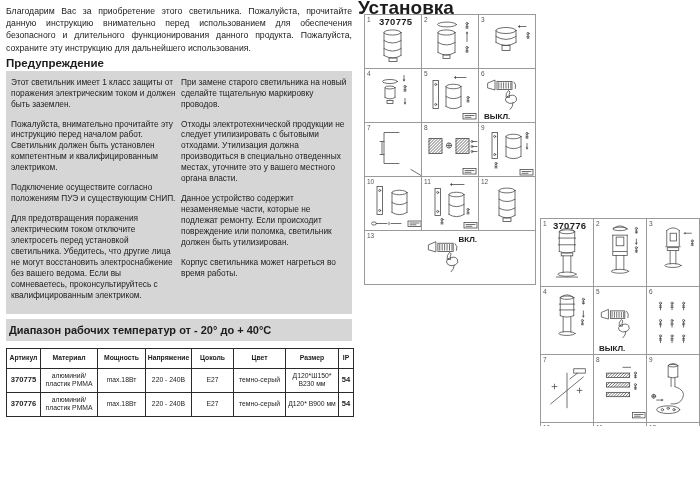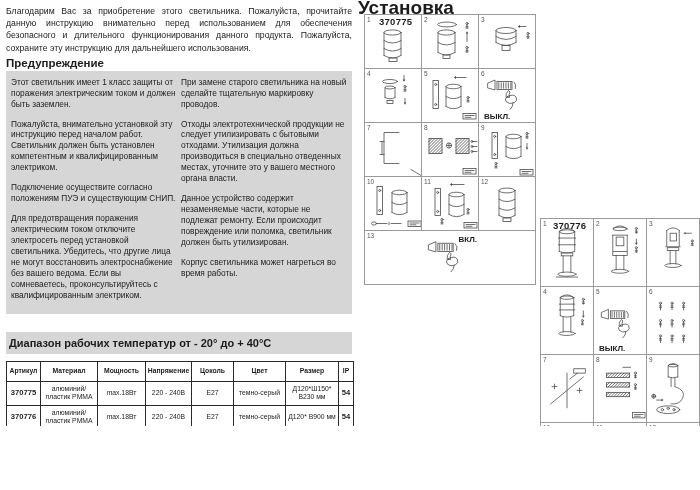--- a/index.html
+++ b/index.html
@@ -6,21 +6,21 @@
   .page{position:relative;width:700px;height:426px;background:#fff;overflow:hidden;
         font-family:"Liberation Sans",sans-serif;color:#1c1c1c;}
 
   
   .left{position:absolute;left:6px;top:5px;width:346px;}
   .intro{font-size:8.7px;line-height:1.4;text-align:justify;margin:0;}
   .warn-head{font-size:11.5px;font-weight:bold;margin:3px 0 2px 0;}
   .warn-block{display:flex;gap:4px;padding:6px 5px 4px 5px;box-sizing:border-box;min-height:226px;}
   .warn-col{flex:1;font-size:8.3px;line-height:1.32;}
   .warn-col p{margin:0 0 9px 0;}
-  .temp-bar{margin-top:18px;padding:5px 3px;font-size:11px;font-weight:bold;}
+  .temp-bar{margin-top:5px;padding:5px 3px;font-size:11px;font-weight:bold;}
 
   table{border-collapse:collapse;margin-top:7px;width:347px;table-layout:fixed;}
   th,td{border:1px solid #2a2a2a;text-align:center;padding:1px;font-size:6.8px;line-height:1.25;
         overflow:hidden;}
   th{font-weight:bold;height:17px;}
   td{height:21px;}
   td.b{font-weight:bold;font-size:7.6px;}
 
   
   .install-title{position:absolute;left:358px;top:-3px;font-size:19px;font-weight:bold;}
@@ -47,21 +47,21 @@
 <body>
 
 <div class="page">
 
   <div class="left">
     <p class="intro">Благодарим Вас за приобретение этого светильника. Пожалуйста, прочитайте данную инструкцию внимательно перед использованием для обеспечения безопасного и длительного функционирования данного продукта. Пожалуйста, сохраните эту инструкцию для дальнейшего использования.</p>
     <div class="warn-head">Предупреждение</div>
     <div class="warn-block" id="warn-block" style="background: rgb(214, 214, 214);">
       <div class="warn-col" id="warn-left">
           <p>Этот светильник имеет 1 класс защиты от поражения электрическим током и должен быть заземлен.</p>
-          <p>Пожалуйста, внимательно установкой эту инструкцию перед началом работ. Светильник должен быть установлен компетентным и квалифицированным электриком.</p>
+          <p>Пожалуйста, внимательно прочитайте эту инструкцию перед началом работ. Светильник должен быть установлен компетентным и квалифицированным электриком.</p>
           <p>Подключение осуществите согласно положениям ПУЭ и существующим СНИП.</p>
           <p>Для предотвращения поражения электрическим током отключите электросеть перед установкой светильника. Убедитесь, что другие лица не могут восстановить электроснабжение без вашего ведома. Если вы сомневаетесь, проконсультируйтесь с квалифицированным электриком.</p>
         </div>
       <div class="warn-col" id="warn-right">
           <p>При замене старого светильника на новый сделайте тщательную маркировку проводов.</p>
           <p>Отходы электротехнической продукции не следует утилизировать с бытовыми отходами. Утилизация должна производиться в специально отведенных местах, уточните это у вашего местного органа власти.</p>
           <p>Данное устройство содержит незаменяемые части, которые не подлежат ремонту. Если происходит повреждение или поломка, светильник должен быть утилизирован.</p>
           <p>Корпус светильника может нагреться во время работы.</p>
         </div>
     </div>

